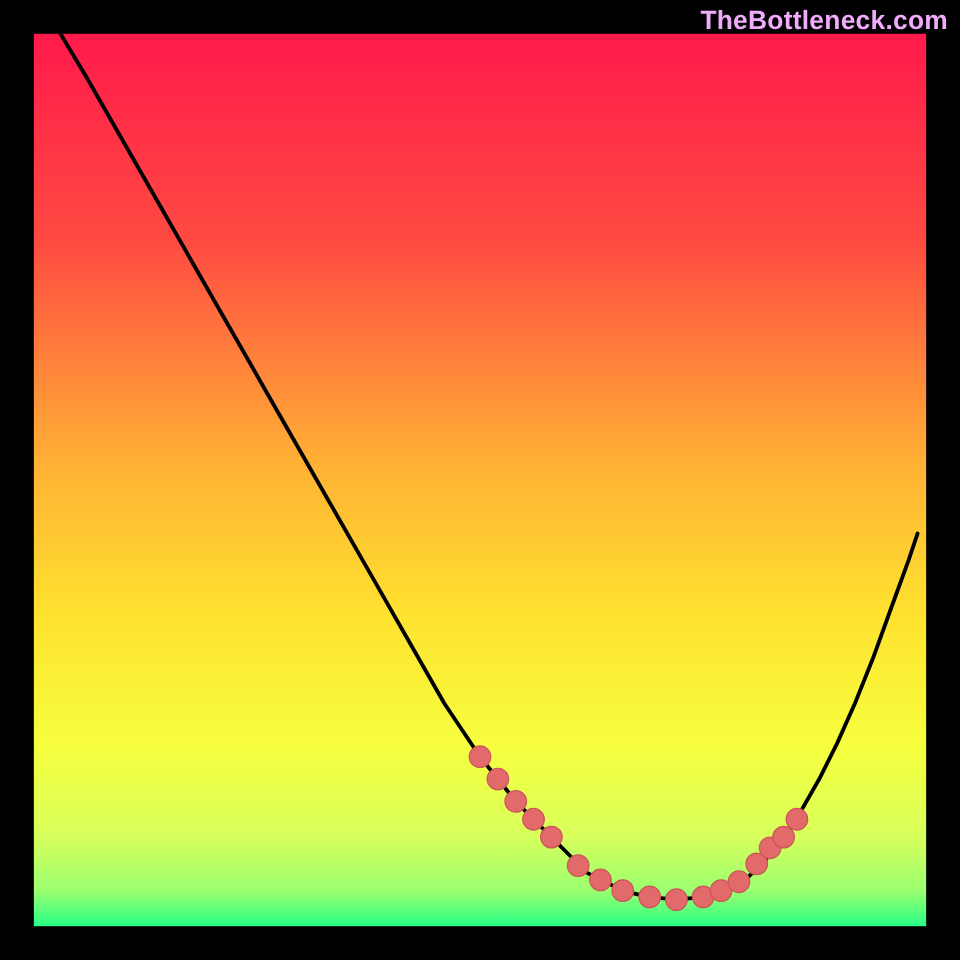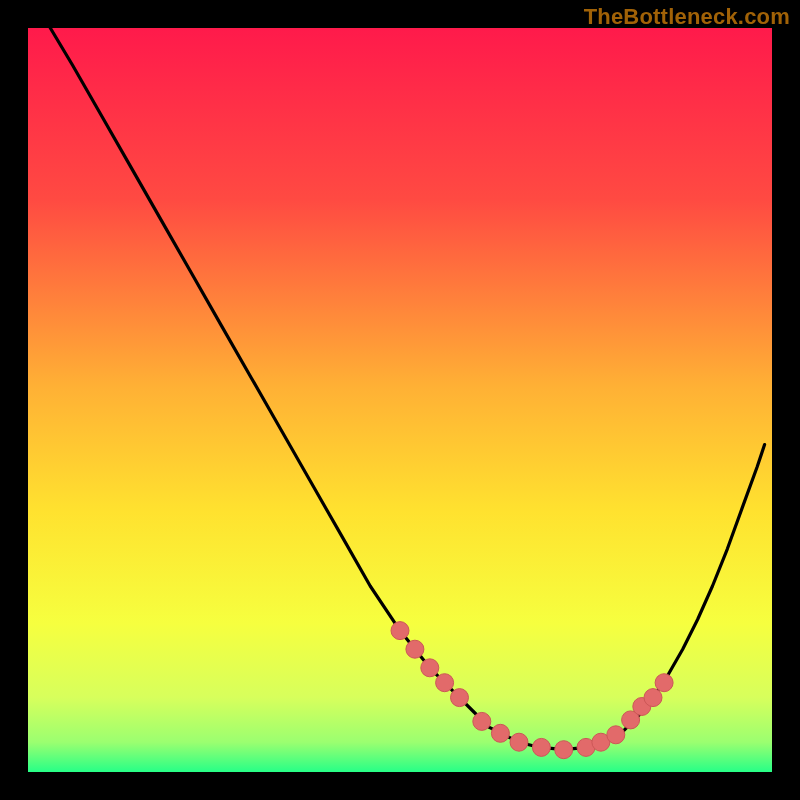--- a/index.html
+++ b/index.html
@@ -17,21 +17,21 @@
     width: 744px;
     height: 744px;
   }
   .watermark {
     position: absolute;
     top: 4px;
     right: 10px;
     font-family: Arial, Helvetica, sans-serif;
     font-size: 22px;
     font-weight: 600;
-    color: #a16207;
+    color: #f0abfc;
     letter-spacing: 0.2px;
   }
 </style>
 </head>
 <body>
 
 <div class="container">
   <div class="watermark">TheBottleneck.com</div>
   <svg class="plot-area" viewBox="0 0 744 744" preserveAspectRatio="none">
     <defs>

